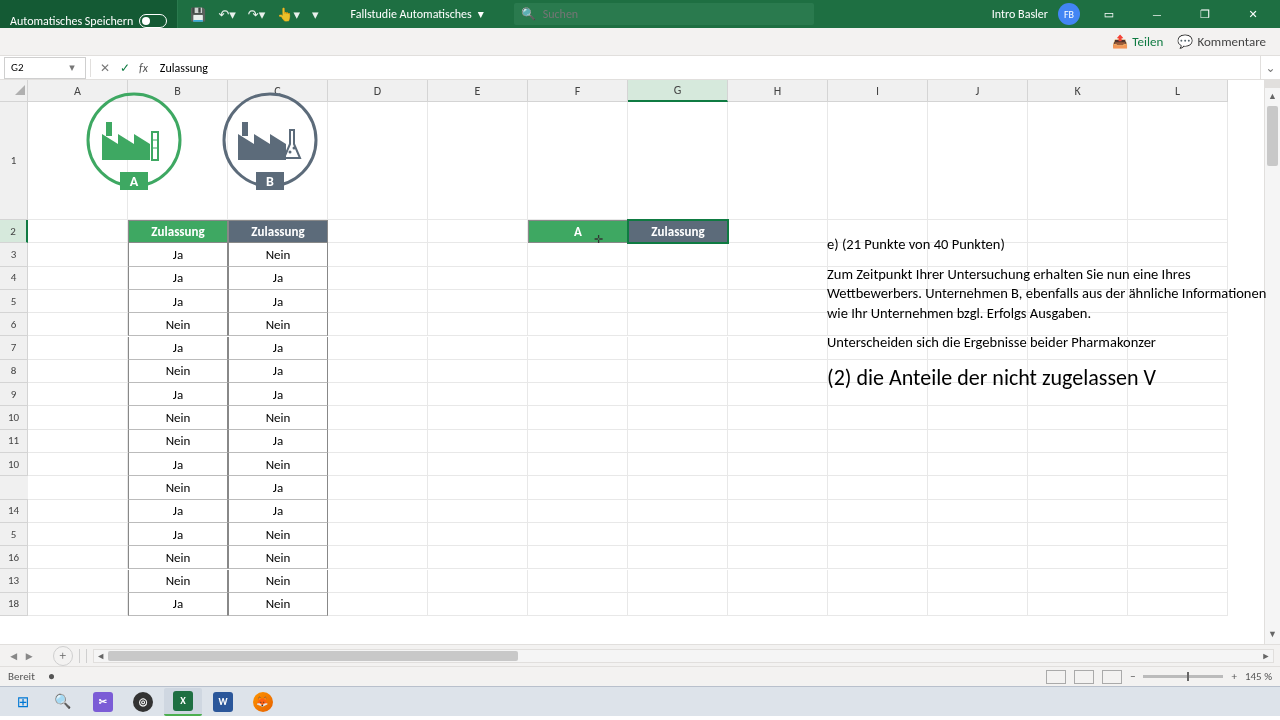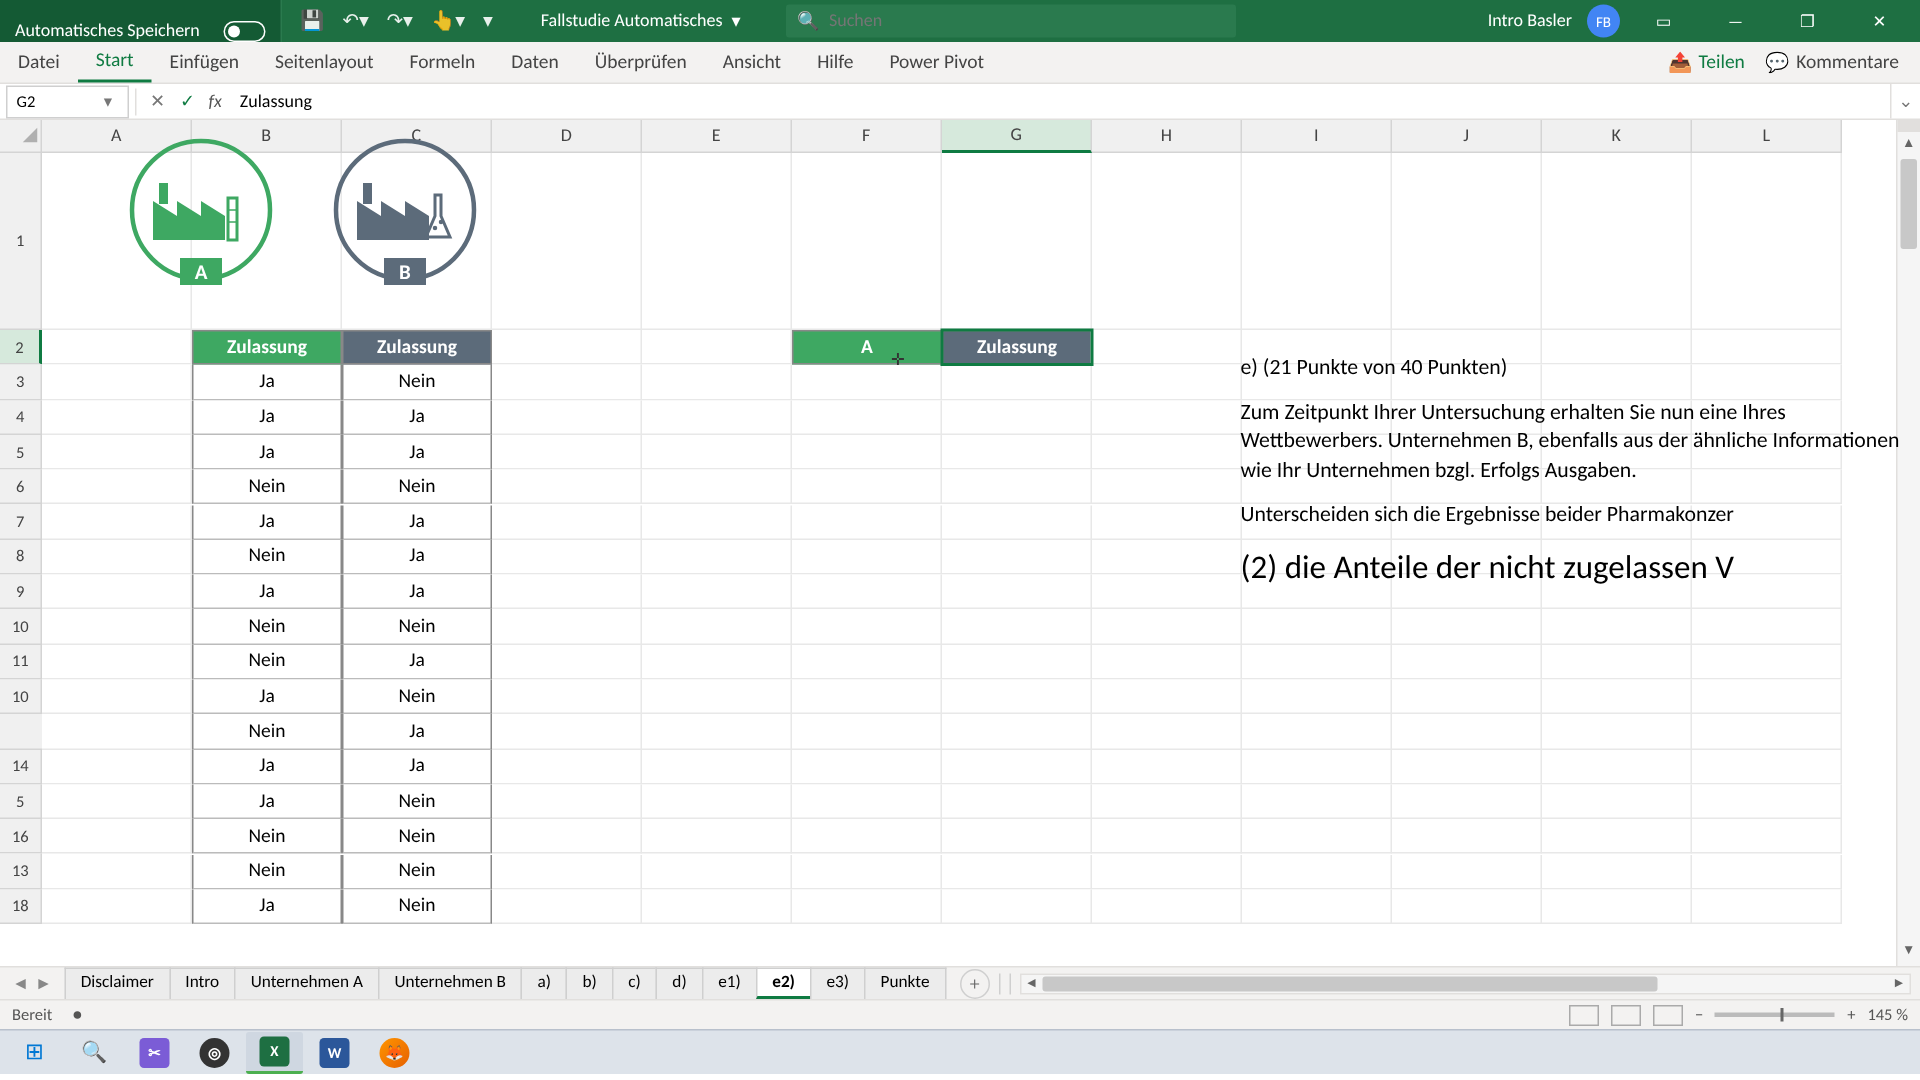--- a/index.html
+++ b/index.html
@@ -1,20 +1,20 @@
 <!DOCTYPE html>
 <html><head>
 <meta charset="utf-8">
 <style>
 * { margin: 0; padding: 0; box-sizing: border-box; font-family: "Segoe UI", Calibri, sans-serif; }
 html, body { width: 1280px; height: 720px; overflow: hidden; background: #fff; }
 
 
 .titlebar { height: 28px; background: #1e6f42; display: flex; align-items: center; color: #fff; font-size: 12px; }
-.autosave { display: flex; align-items: flex-start; gap: 16px; padding: 14px 10px; background: #145a34; height: 100%; border-right: 1px solid #2a7a4e; }
+.autosave { display: flex; align-items: flex-end; gap: 6px; padding: 0 10px; background: #145a34; height: 100%; border-right: 1px solid #2a7a4e; }
 .toggle { width: 28px; height: 14px; border: 1px solid #fff; border-radius: 7px; position: relative; }
 .toggle::after { content: ""; position: absolute; width: 8px; height: 8px; background: #fff; border-radius: 50%; top: 2px; left: 2px; }
 .qat { display: flex; align-items: center; gap: 12px; padding: 0 12px; }
 .qat-icon { font-size: 13px; opacity: .9; cursor: pointer; }
 .docname { margin-left: 20px; display: flex; align-items: center; gap: 6px; }
 .searchbar { margin-left: 30px; width: 300px; height: 22px; background: #2a7a4e; border-radius: 2px; display: flex; align-items: center; padding: 0 8px; color: #cfe3d4; gap: 6px; }
 .searchbar input { background: transparent; border: none; outline: none; color: #cfe3d4; font-size: 12px; width: 100%; }
 .titlebar-right { margin-left: auto; display: flex; align-items: center; gap: 10px; padding-right: 8px; }
 .avatar { width: 22px; height: 22px; border-radius: 50%; background: #4285f4; color: #fff; font-size: 10px; display: flex; align-items: center; justify-content: center; }
 .winbtn { width: 38px; height: 28px; display: flex; align-items: center; justify-content: center; font-size: 11px; cursor: pointer; }
@@ -126,32 +126,20 @@
     <span>Intro Basler</span>
     <span class="avatar">FB</span>
     <span class="winbtn">▭</span>
     <span class="winbtn">—</span>
     <span class="winbtn">❐</span>
     <span class="winbtn">✕</span>
   </div>
 </div>
 
 <div class="ribbon">
-  <div id="ribbon-tabs-mount" style="display: flex;">
-      <div class="tab">Datei</div>
-      <div class="tab active">Start</div>
-      <div class="tab">Einfügen</div>
-      <div class="tab">Seitenlayout</div>
-      <div class="tab">Formeln</div>
-      <div class="tab">Daten</div>
-      <div class="tab">Überprüfen</div>
-      <div class="tab">Ansicht</div>
-      <div class="tab">Hilfe</div>
-      <div class="tab">Power Pivot</div>
-    </div>
   <div class="ribbon-right">
     <span class="share">📤 <span>Teilen</span></span>
     <span class="comments">💬 <span>Kommentare</span></span>
   </div>
 </div>
 
 <div class="fbar">
   <div class="namebox">
     <span style="flex:1">G2</span>
     <span class="namebox-dd">▾</span>
@@ -504,34 +492,20 @@
     <p>Unterscheiden sich die Ergebnisse beider Pharmakonzer</p>
     <p class="big">(2)  die Anteile der nicht zugelassen V</p>
   </div>
 </div>
 
 <div class="sheetbar">
   <div class="sheet-nav">
     <span>◄</span>
     <span>►</span>
   </div>
-  <div id="sheets-mount" style="display:flex;">
-      <div class="sheettab">Disclaimer</div>
-      <div class="sheettab">Intro</div>
-      <div class="sheettab">Unternehmen A</div>
-      <div class="sheettab">Unternehmen B</div>
-      <div class="sheettab">a)</div>
-      <div class="sheettab">b)</div>
-      <div class="sheettab">c)</div>
-      <div class="sheettab">d)</div>
-      <div class="sheettab">e1)</div>
-      <div class="sheettab active">e2)</div>
-      <div class="sheettab">e3)</div>
-      <div class="sheettab">Punkte</div>
-    </div>
   <div class="newsheet">＋</div>
   <div class="hscroll-sep"></div>
   <div class="hscroll">
     <span class="arrow">◄</span>
     <div class="track">
         <div class="thumb"></div>
       </div>
     <span class="arrow">►</span>
   </div>
 </div>

